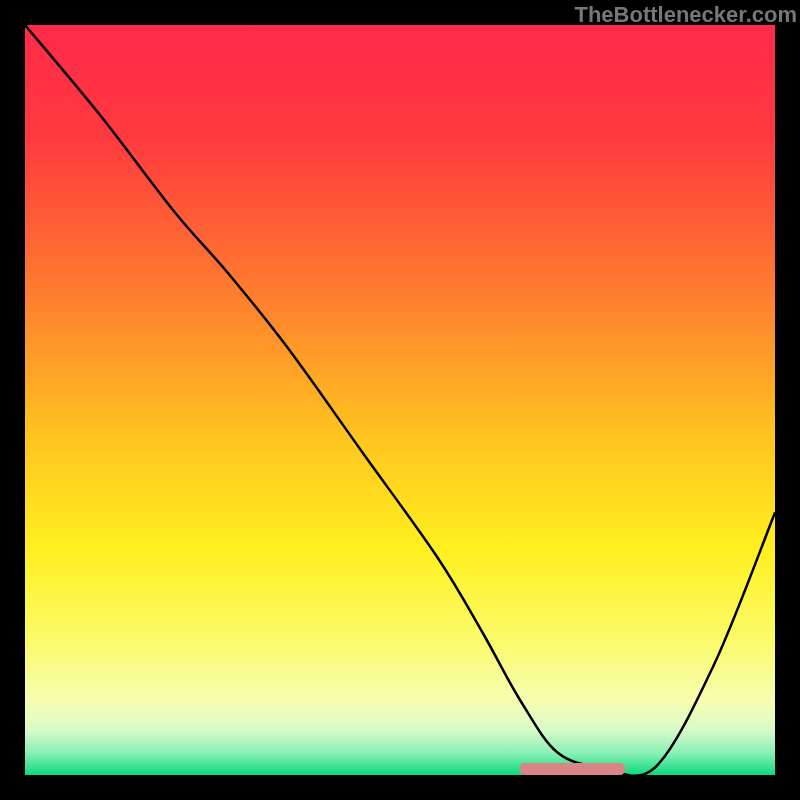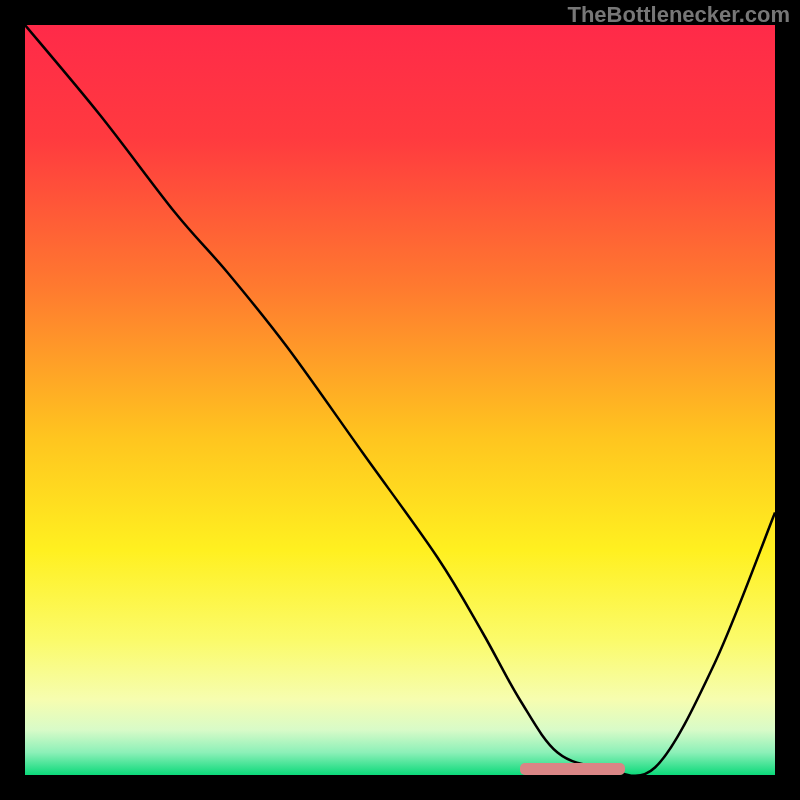--- a/index.html
+++ b/index.html
@@ -7,21 +7,21 @@
     padding: 0;
     width: 800px;
     height: 800px;
     background: #000;
     font-family: Arial, sans-serif;
     position: relative;
   }
   .watermark {
     position: absolute;
     top: 2px;
-    right: 10px;
+    right: 3px;
     color: #777;
     font-size: 22px;
     font-weight: bold;
     z-index: 10;
   }
   .chart-area {
     position: absolute;
     left: 25px;
     top: 25px;
     width: 750px;

